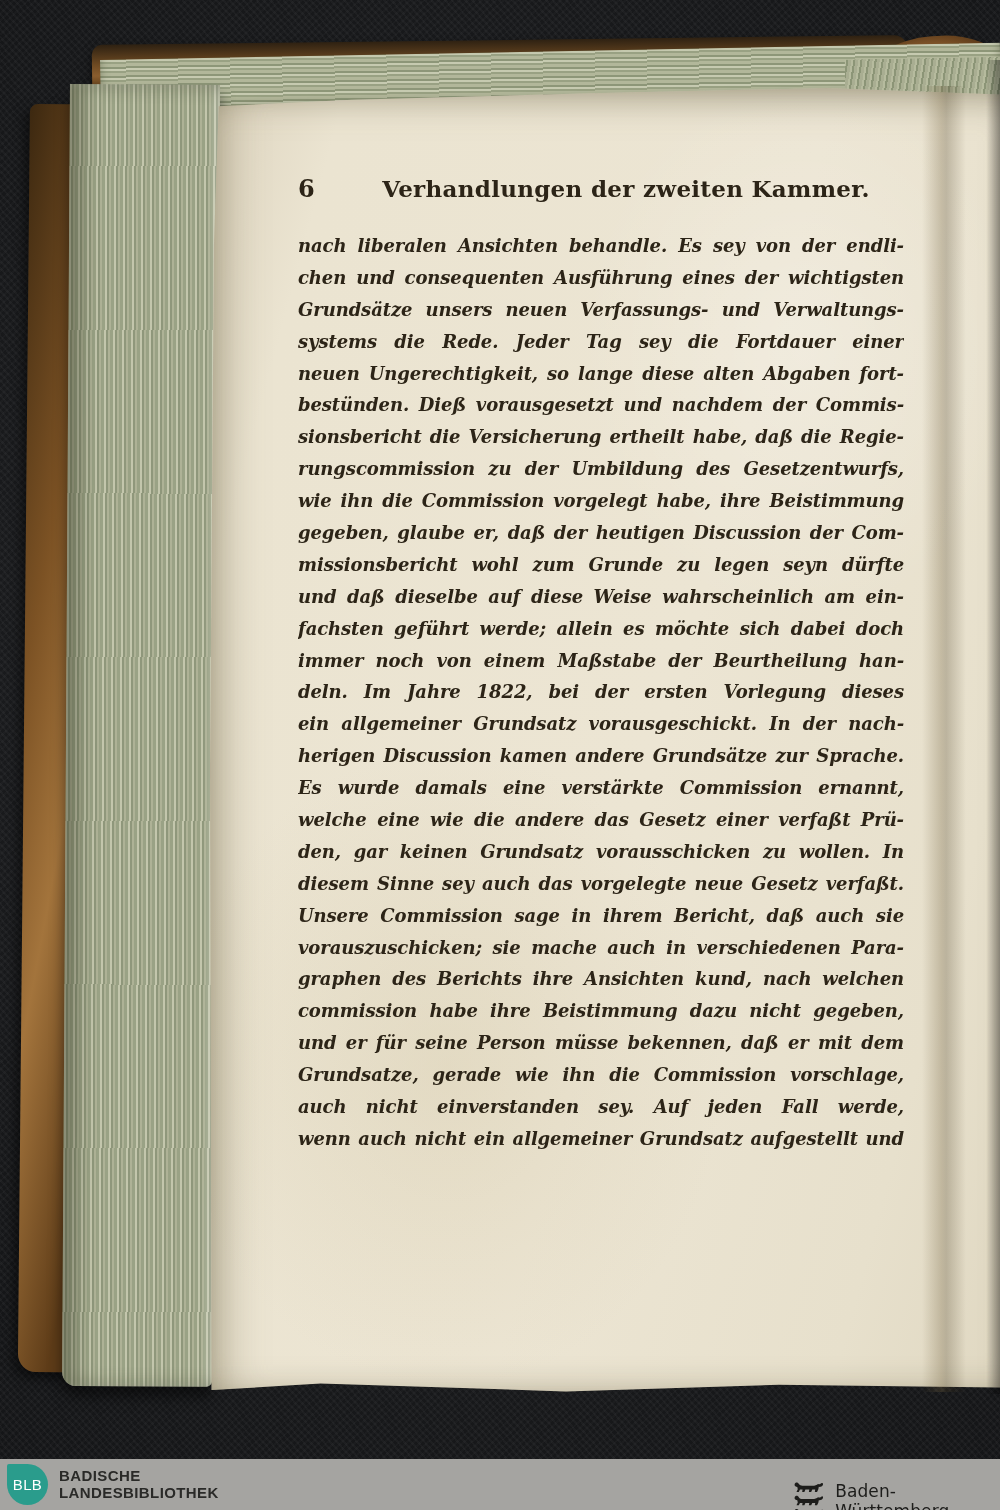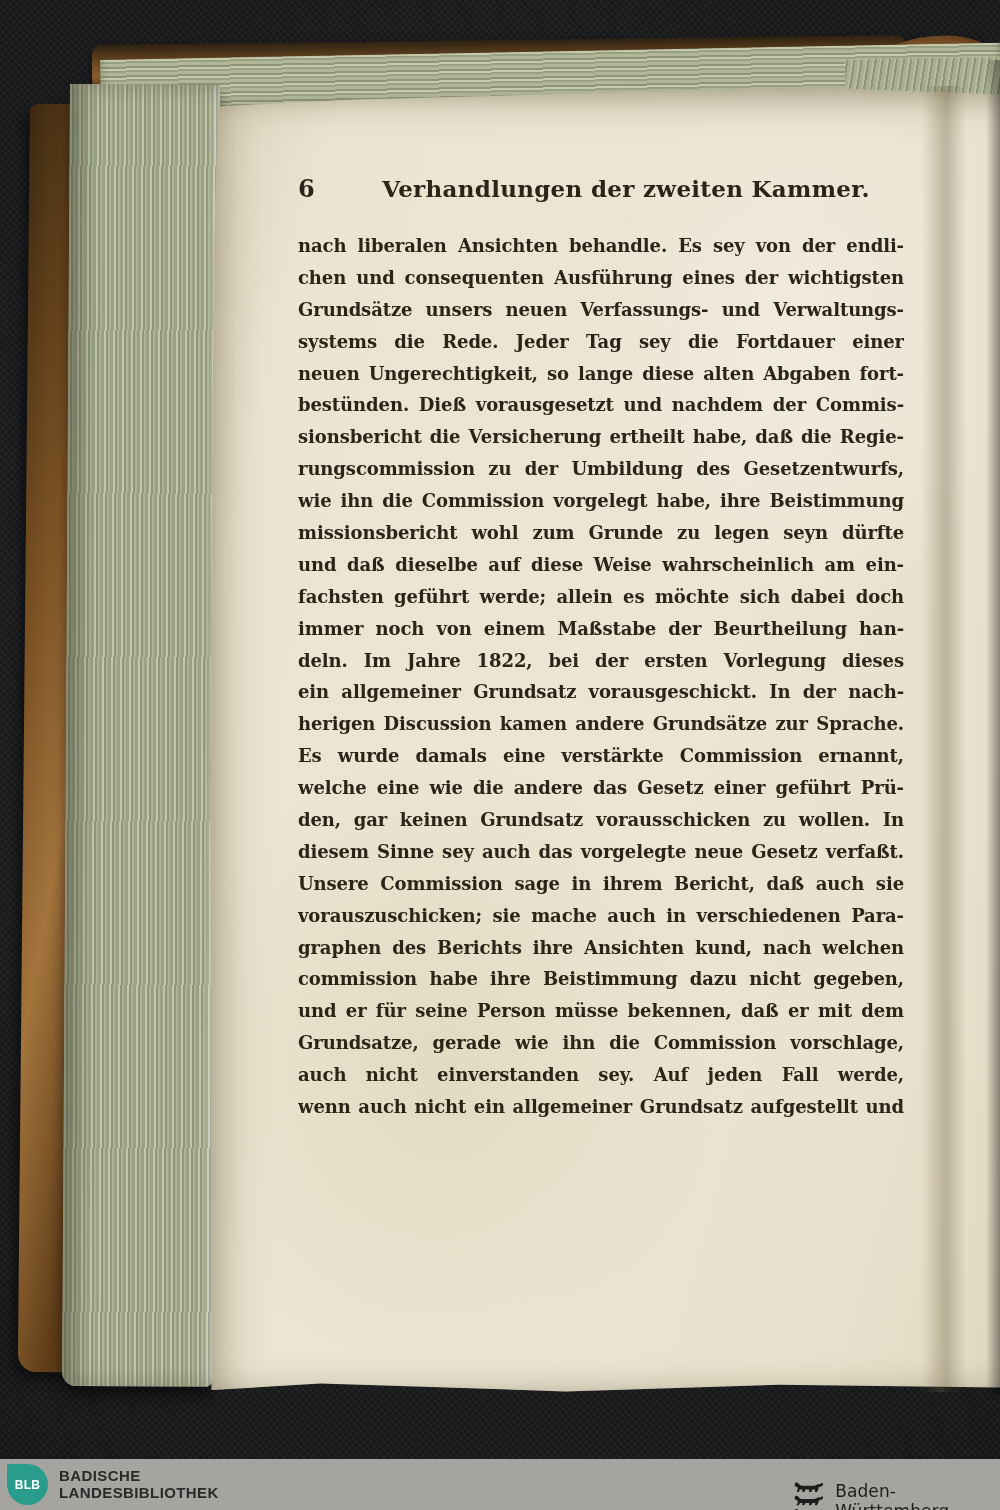--- a/index.html
+++ b/index.html
@@ -63,28 +63,28 @@
   .right-edge-shade{position:absolute;left:986px;top:60px;width:14px;height:1334px;
     background:linear-gradient(to right,rgba(0,0,0,0),rgba(0,0,0,.38));}
 
   
   .page-content{position:absolute;left:210px;top:88px;width:790px;height:1306px;color:#2c2417;}
   .header-row{position:absolute;top:86px;left:88px;width:610px;display:flex;align-items:baseline;}
   .page-number{width:46px;font-size:24px;font-weight:700;}
   .running-header{flex:1;text-align:center;font-size:23px;font-weight:700;letter-spacing:.3px;}
   .body-lines{position:absolute;top:142px;left:88px;width:606px;overflow:hidden;}
   .body-lines .line{height:31.9px;line-height:31.9px;font-size:18px;font-weight:700;
-    letter-spacing:-.1px;text-align:justify;text-align-last:justify;white-space:nowrap;}
+    letter-spacing:-.1px;text-align:justify;text-align-last:justify;white-space:nowrap;font-style:italic;}
 
   
   .footer-bar{position:absolute;left:0;top:1459px;width:1000px;height:51px;background:#a5a4a1;
     font-family:"Liberation Sans",sans-serif;}
   .blb-logo{position:absolute;left:7px;top:5px;width:41px;height:41px;background:#2a9c8c;
     border-radius:2px 52% 52% 52%;display:flex;align-items:center;justify-content:center;cursor:pointer;}
-  .blb-logo span{color:#ffffff;font-weight:700;font-size:12px;letter-spacing:.3px;}
+  .blb-logo span{color:#ffffff;font-weight:400;font-size:15px;letter-spacing:.3px;}
   .library-name{position:absolute;left:59px;top:8px;font-weight:700;font-size:15px;
     line-height:17px;color:#2a2a28;letter-spacing:.4px;}
   .state-group{position:absolute;left:793px;top:20px;display:flex;align-items:center;cursor:pointer;}
   .lions{width:33px;height:44px;margin-right:11px;}
   .lions path{fill:#1d1d1b;}
   .state-name{font-size:17px;color:#1d1d1b;font-family:"DejaVu Sans","Liberation Sans",sans-serif;
     font-weight:400;letter-spacing:.1px;}
 </style>
 </head>
 <body>
@@ -113,29 +113,30 @@
       <div class="body-lines">
           <div class="line">nach liberalen Ansichten behandle. Es sey von der endli-</div>
           <div class="line">chen und consequenten Ausführung eines der wichtigsten</div>
           <div class="line">Grundsätze unsers neuen Verfassungs- und Verwaltungs-</div>
           <div class="line">systems die Rede. Jeder Tag sey die Fortdauer einer</div>
           <div class="line">neuen Ungerechtigkeit, so lange diese alten Abgaben fort-</div>
           <div class="line">bestünden. Dieß vorausgesetzt und nachdem der Commis-</div>
           <div class="line">sionsbericht die Versicherung ertheilt habe, daß die Regie-</div>
           <div class="line">rungscommission zu der Umbildung des Gesetzentwurfs,</div>
           <div class="line">wie ihn die Commission vorgelegt habe, ihre Beistimmung</div>
+          <div class="line">gegeben, glaube er, daß der heutigen Discussion der Com-</div>
           <div class="line">missionsbericht wohl zum Grunde zu legen seyn dürfte</div>
           <div class="line">und daß dieselbe auf diese Weise wahrscheinlich am ein-</div>
           <div class="line">fachsten geführt werde; allein es möchte sich dabei doch</div>
           <div class="line">immer noch von einem Maßstabe der Beurtheilung han-</div>
           <div class="line">deln. Im Jahre 1822, bei der ersten Vorlegung dieses</div>
           <div class="line">ein allgemeiner Grundsatz vorausgeschickt. In der nach-</div>
           <div class="line">herigen Discussion kamen andere Grundsätze zur Sprache.</div>
           <div class="line">Es wurde damals eine verstärkte Commission ernannt,</div>
-          <div class="line">welche eine wie die andere das Gesetz einer geführt Prü-</div>
+          <div class="line">welche eine wie die andere das Gesetz einer verfaßt Prü-</div>
           <div class="line">den, gar keinen Grundsatz vorausschicken zu wollen. In</div>
           <div class="line">diesem Sinne sey auch das vorgelegte neue Gesetz verfaßt.</div>
           <div class="line">Unsere Commission sage in ihrem Bericht, daß auch sie</div>
           <div class="line">vorauszuschicken; sie mache auch in verschiedenen Para-</div>
           <div class="line">graphen des Berichts ihre Ansichten kund, nach welchen</div>
           <div class="line">commission habe ihre Beistimmung dazu nicht gegeben,</div>
           <div class="line">und er für seine Person müsse bekennen, daß er mit dem</div>
           <div class="line">Grundsatze, gerade wie ihn die Commission vorschlage,</div>
           <div class="line">auch nicht einverstanden sey. Auf jeden Fall werde,</div>
           <div class="line">wenn auch nicht ein allgemeiner Grundsatz aufgestellt und</div>

